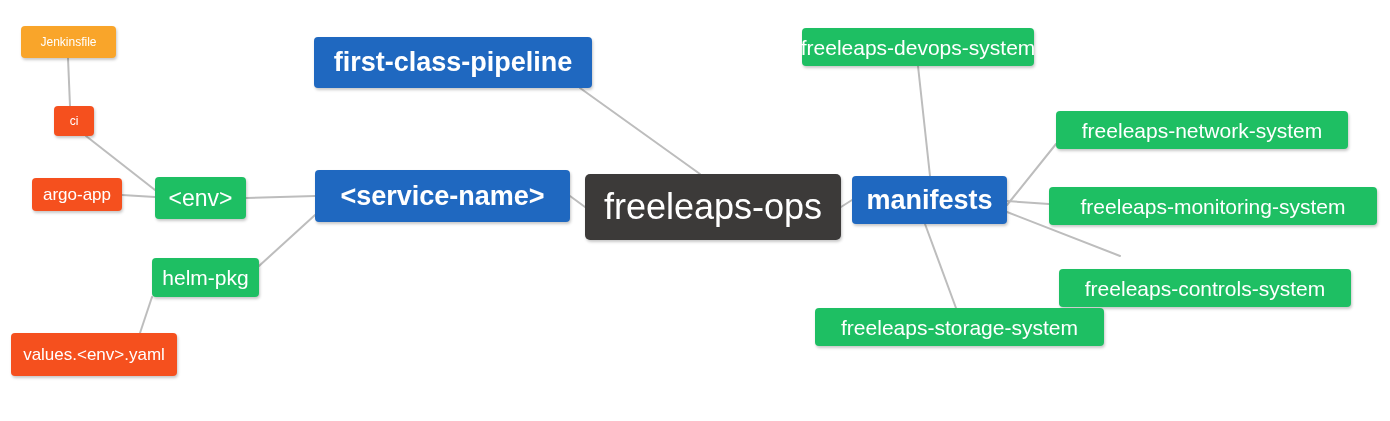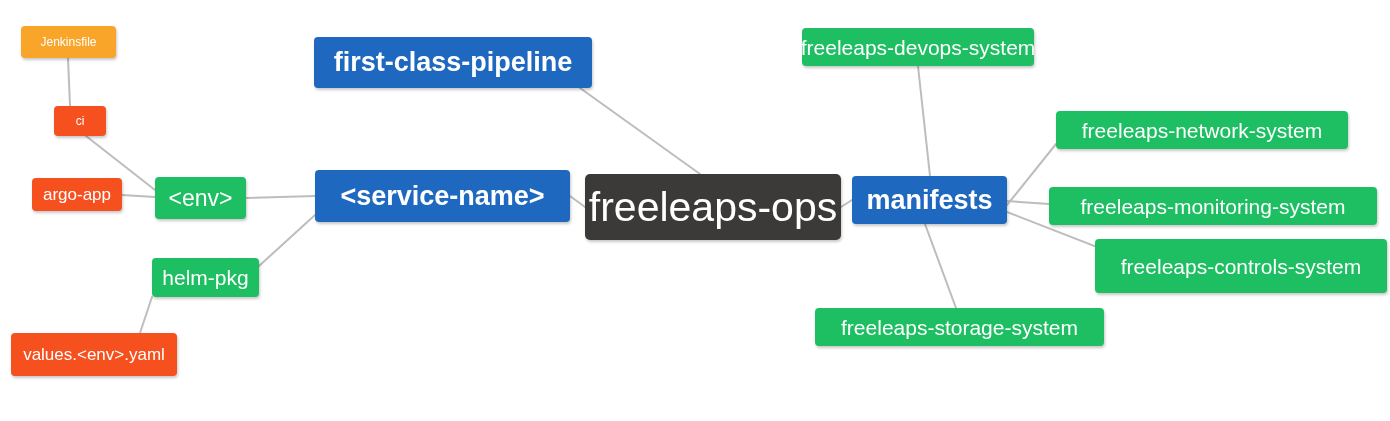--- a/index.html
+++ b/index.html
@@ -50,21 +50,21 @@
   .n-root {
     background: #3c3a39;
     border-radius: 5px;
   }
   .n-blue   { background: #1f68c0; }
   .n-green  { background: #1ebf63; }
   .n-orange { background: #f9a52a; }
   .n-red    { background: #f5501e; }
 
   
-  .s-xl { font-size: 41px; padding: 0 22px; }
+  .s-xl { font-size: 36px; padding: 0 22px; }
   .s-lg { font-size: 27px; padding: 0 18px; font-weight: bold; }
   .s-md { font-size: 23px; padding: 16px 14px; }
   .s-sm { font-size: 21px; padding: 0 12px; }
   .s-xs { font-size: 17px; padding: 0 10px; }
   .s-xxs{ font-size: 12px; padding: 0 8px; }
 </style>
 </head>
 <body>
 
 <div id="canvas">
@@ -84,23 +84,23 @@
       <path d="M 1007 212 L 1120 256" class="edge"></path>
       <path d="M 925 224 L 956 308" class="edge"></path>
     </svg>
   <div id="nodes">
       <div class="node n-root s-xl" style="left: 585px; top: 174px; width: 256px; height: 66px;">freeleaps-ops</div>
       <div class="node n-blue s-lg" style="left: 315px; top: 170px; width: 255px; height: 52px;">&lt;service-name&gt;</div>
       <div class="node n-blue s-lg" style="left: 314px; top: 37px; width: 278px; height: 51px;">first-class-pipeline</div>
       <div class="node n-blue s-lg" style="left: 852px; top: 176px; width: 155px; height: 48px;">manifests</div>
       <div class="node n-green s-md" style="left: 155px; top: 177px; width: 91px; height: 42px;">&lt;env&gt;</div>
       <div class="node n-green s-sm" style="left: 152px; top: 258px; width: 107px; height: 39px;">helm-pkg</div>
-      <div class="node n-red s-xxs" style="left: 54px; top: 106px; width: 52px; height: 30px;">ci</div>
+      <div class="node n-red s-xxs" style="left: 54px; top: 106px; width: 40px; height: 30px;">ci</div>
       <div class="node n-orange s-xxs" style="left: 21px; top: 26px; width: 95px; height: 32px;">Jenkinsfile</div>
       <div class="node n-red s-xs" style="left: 32px; top: 178px; width: 90px; height: 33px;">argo-app</div>
       <div class="node n-red s-xs" style="left: 11px; top: 333px; width: 166px; height: 43px;">values.&lt;env&gt;.yaml</div>
       <div class="node n-green s-sm" style="left: 802px; top: 28px; width: 232px; height: 38px;">freeleaps-devops-system</div>
       <div class="node n-green s-sm" style="left: 1056px; top: 111px; width: 292px; height: 38px; text-align: center;">freeleaps-network-system</div>
       <div class="node n-green s-sm" style="left: 1049px; top: 187px; width: 328px; height: 38px;">freeleaps-monitoring-system</div>
-      <div class="node n-green s-sm" style="left: 1059px; top: 239px; width: 292px; height: 54px; margin-left: 36px;">freeleaps-controls-system</div>
+      <div class="node n-green s-sm" style="left: 1059px; top: 269px; width: 292px; height: 38px;">freeleaps-controls-system</div>
       <div class="node n-green s-sm" style="left: 815px; top: 308px; width: 289px; height: 38px;">freeleaps-storage-system</div>
     </div>
 </div>
 
 </body></html>

